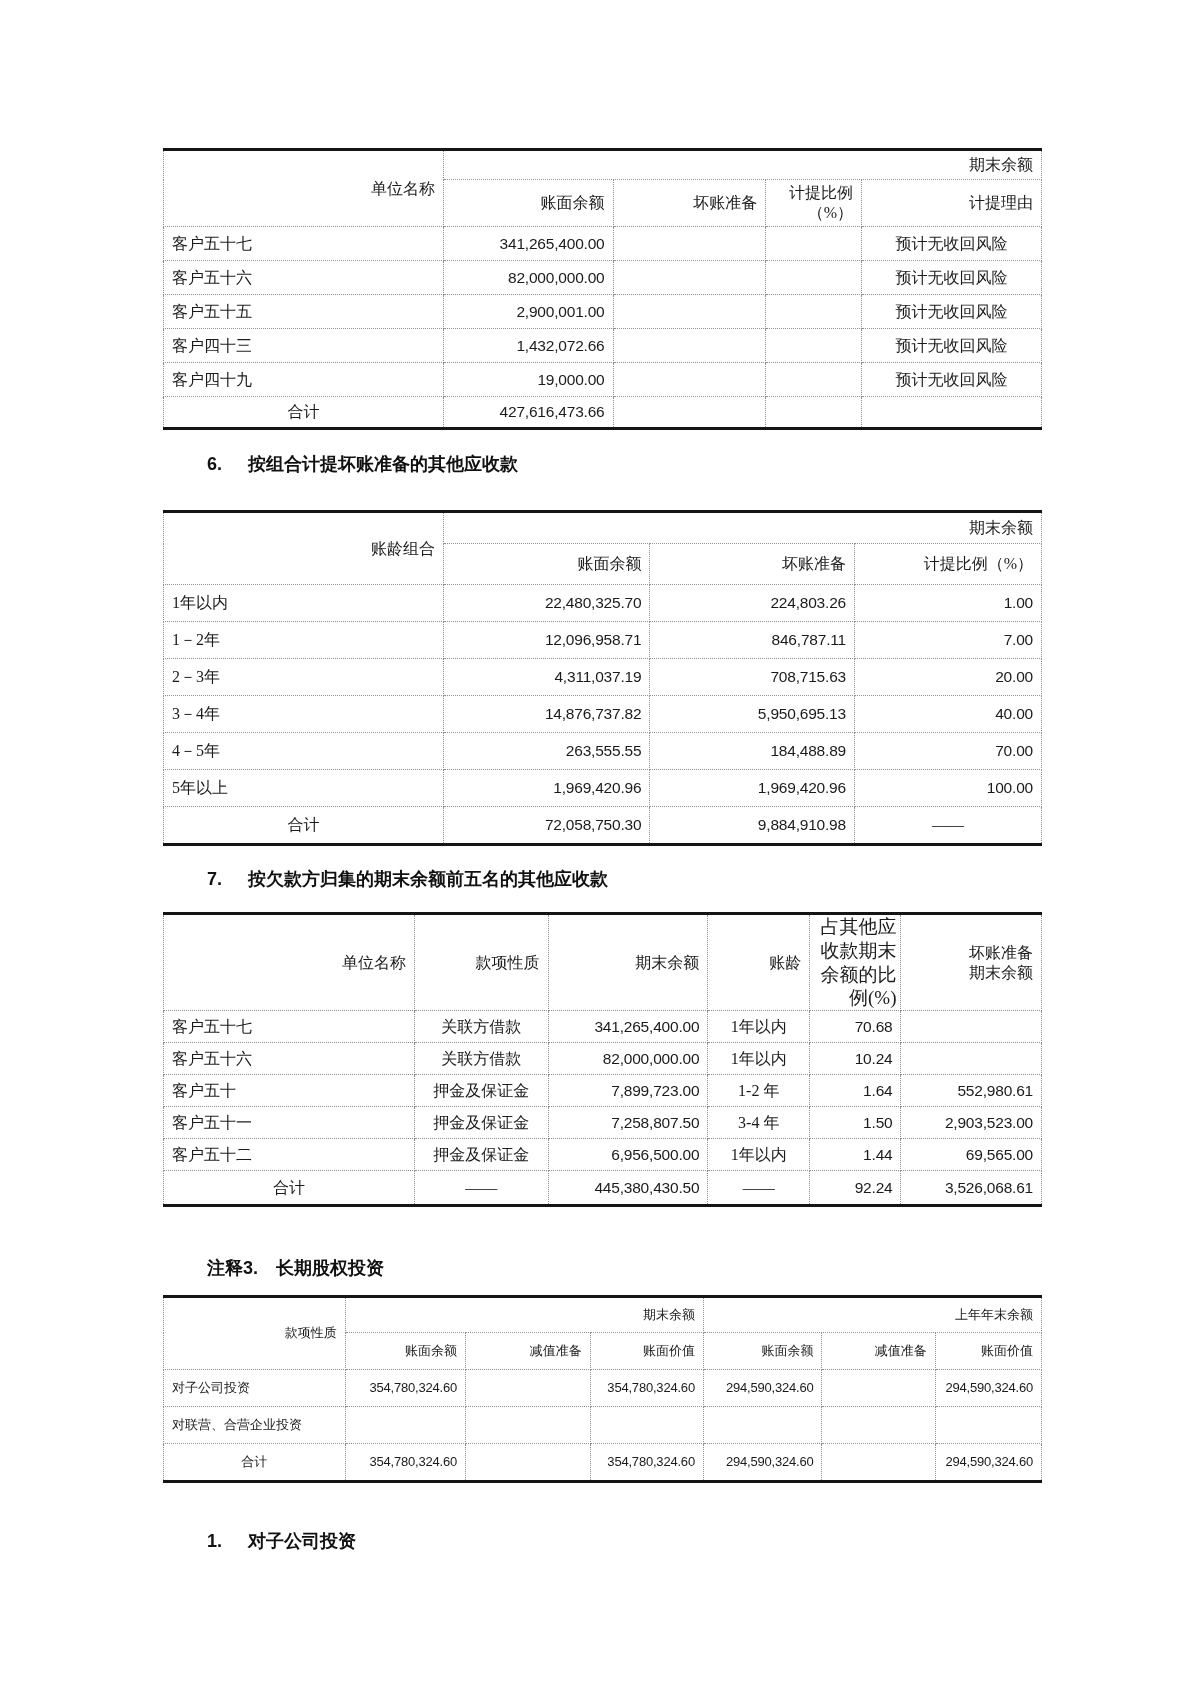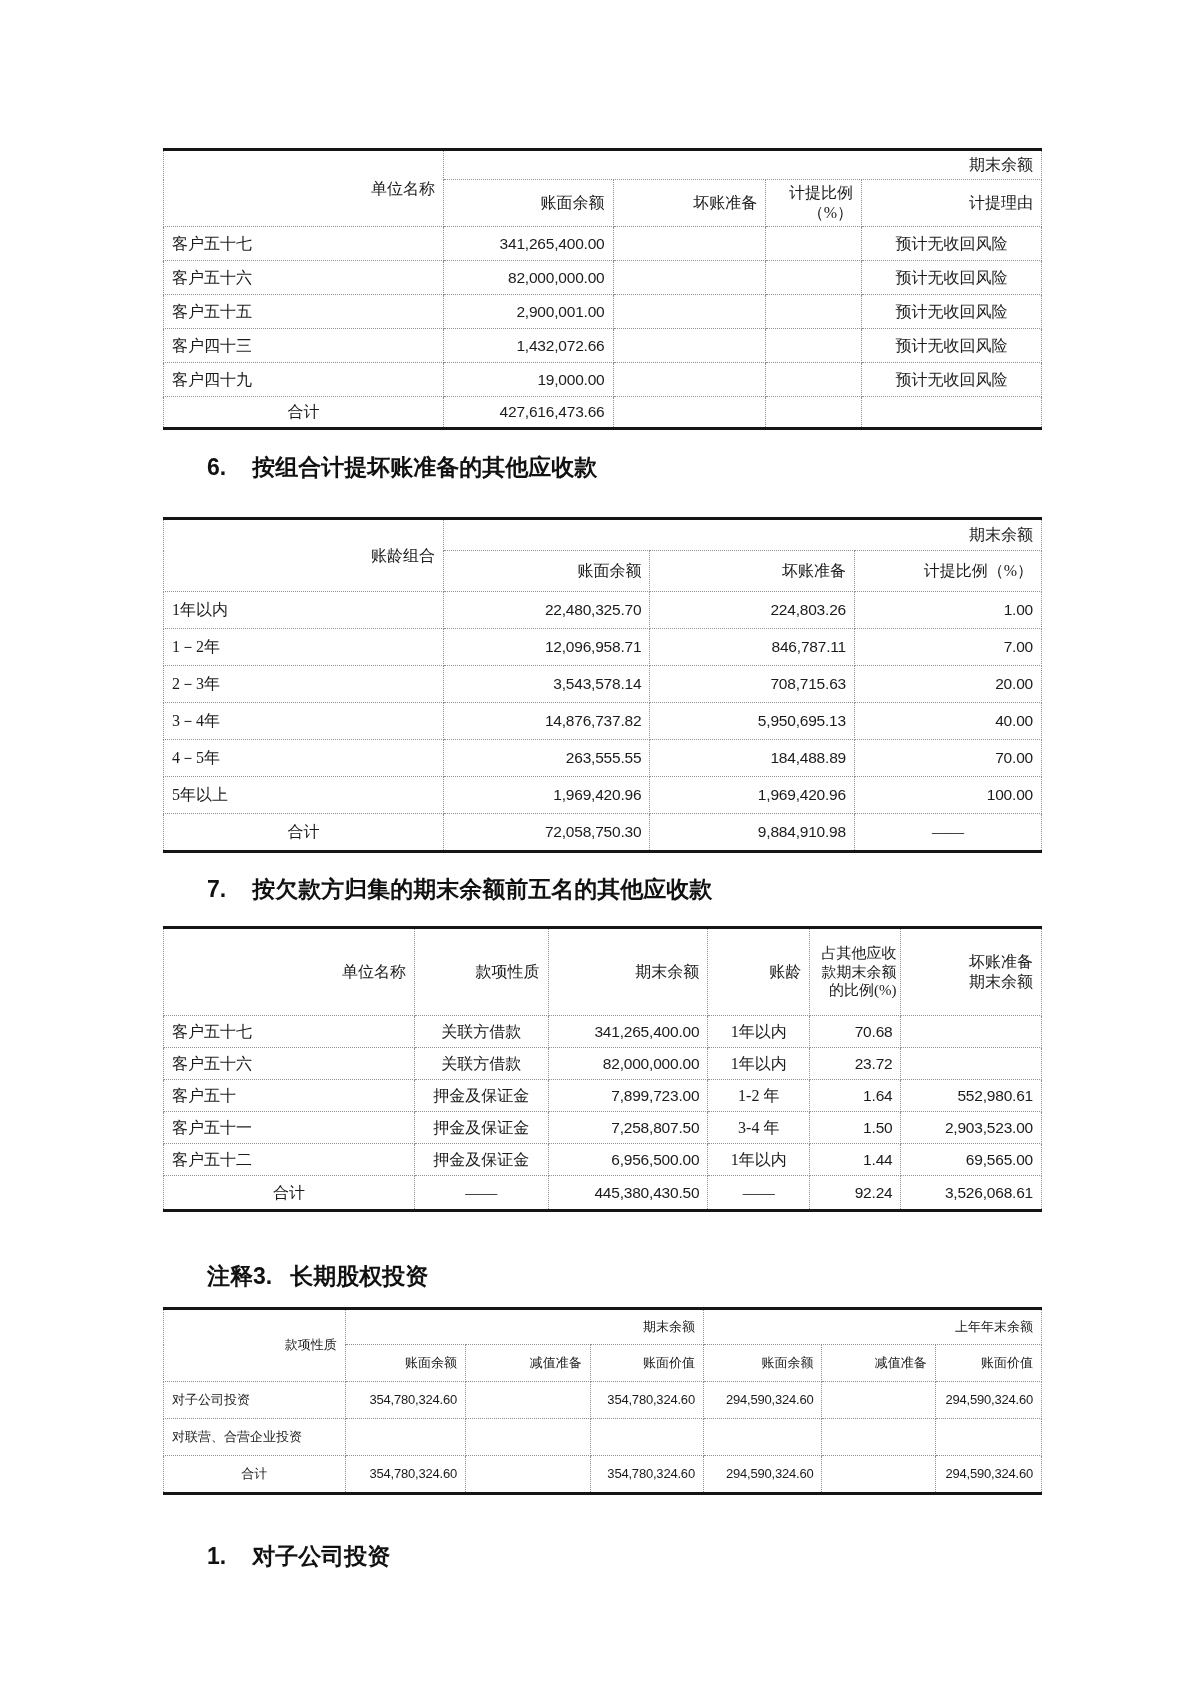--- a/index.html
+++ b/index.html
@@ -29,30 +29,30 @@
   .t1 tbody td { height:33px; }
   .t1 tbody tr.total td { height:30px; }
 
   .t2 thead tr.r1 th { height:30px; }
   .t2 thead tr.r2 th { height:40px; }
   .t2 tbody td { height:36px; }
 
   .t3 thead th { height:86px; }
   .t3 tbody td { height:31px; }
   .t3 tbody tr.total td { height:33px; }
-  .t3 .ratio-head { font-size:15px; padding:0 4px; }
+  .t3 .ratio-head { font-size:19px; padding:0 4px; }
 
   .t4 th, .t4 td { font-size:13px; }
   .t4 .num { font-size:13px; }
   .t4 thead tr.r1 th { height:34px; }
   .t4 thead tr.r2 th { height:36px; }
   .t4 tbody td { height:36px; }
 
   .hdg { font-family:"Liberation Sans","DejaVu Sans",sans-serif;
-         font-weight:bold; font-size:23px; color:#111;
+         font-weight:bold; font-size:18px; color:#111;
          margin-left:44px; }
   .hdg .h-num { display:inline-block; margin-right:26px; }
   .hdg-note .h-num { margin-right:18px; }
   .sub-hdg { font-size:16px; margin-left:22px; color:#1b1b1b; }
 
   .mt-h6 { margin-top:22px; }
   .mt-sub { margin-top:17px; }
   .mt-t2 { margin-top:34px; }
   .mt-h7 { margin-top:21px; }
   .mt-t3 { margin-top:21px; }
@@ -161,21 +161,21 @@
         <td class="num">1.00</td>
       </tr>
       <tr>
         <td class="lbl">1－2年</td>
         <td class="num">12,096,958.71</td>
         <td class="num">846,787.11</td>
         <td class="num">7.00</td>
       </tr>
       <tr>
         <td class="lbl">2－3年</td>
-        <td class="num">3,543,578.14</td>
+        <td class="num">4,311,037.19</td>
         <td class="num">708,715.63</td>
         <td class="num">20.00</td>
       </tr>
       <tr>
         <td class="lbl">3－4年</td>
         <td class="num">14,876,737.82</td>
         <td class="num">5,950,695.13</td>
         <td class="num">40.00</td>
       </tr>
       <tr>
@@ -232,21 +232,21 @@
         <td class="num">341,265,400.00</td>
         <td class="ctr">1年以内</td>
         <td class="num">70.68</td>
         <td class="num"></td>
       </tr>
       <tr>
         <td class="lbl">客户五十六</td>
         <td class="ctr">关联方借款</td>
         <td class="num">82,000,000.00</td>
         <td class="ctr">1年以内</td>
-        <td class="num">23.72</td>
+        <td class="num">10.24</td>
         <td class="num"></td>
       </tr>
       <tr>
         <td class="lbl">客户五十</td>
         <td class="ctr">押金及保证金</td>
         <td class="num">7,899,723.00</td>
         <td class="ctr">1-2 年</td>
         <td class="num">1.64</td>
         <td class="num">552,980.61</td>
       </tr>

